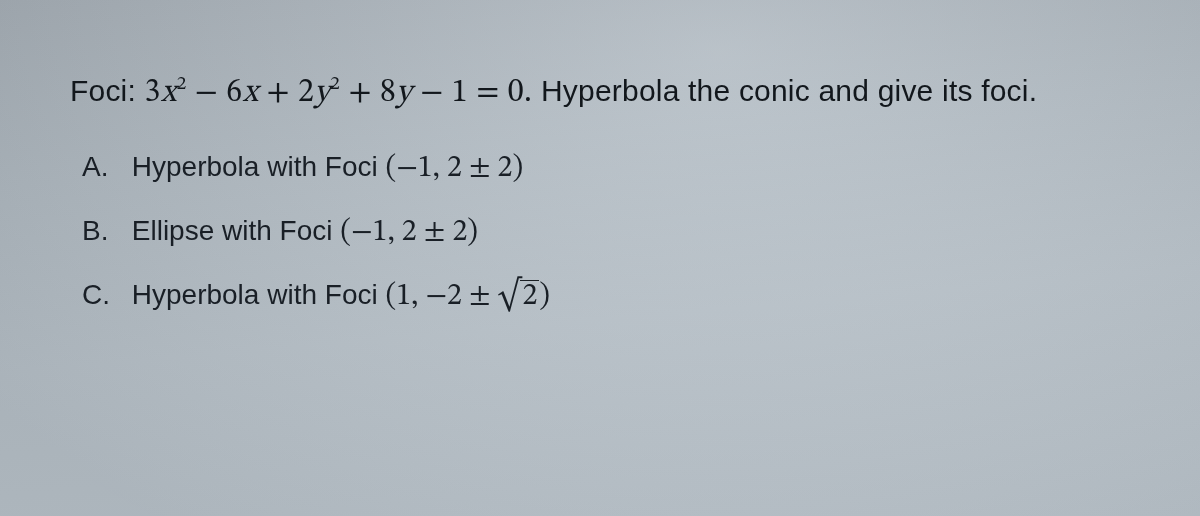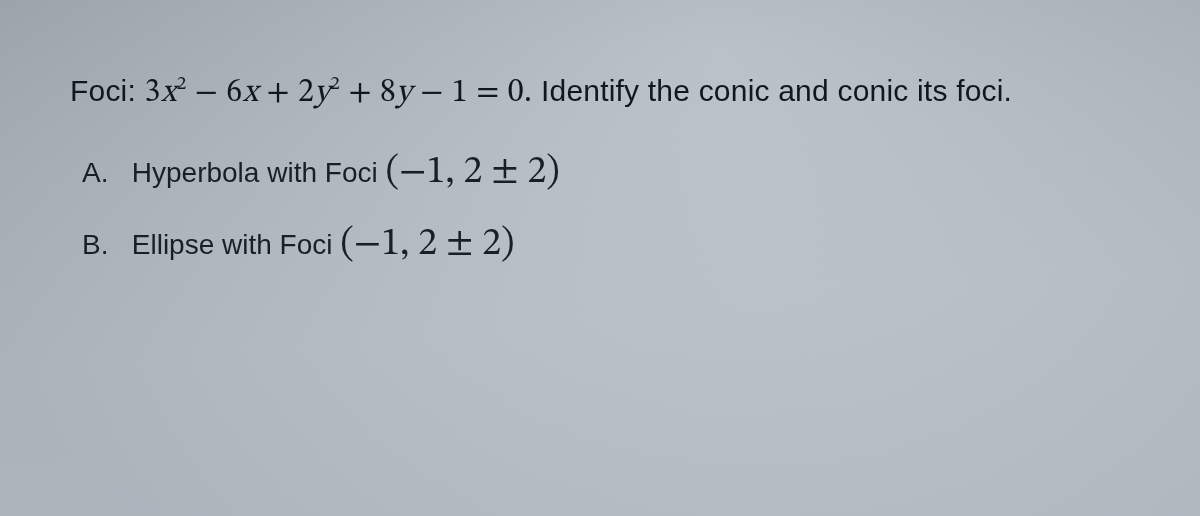--- a/index.html
+++ b/index.html
@@ -52,21 +52,21 @@
   }
   .option .marker {
     display: inline-block;
     width: 42px;
   }
   .option .text {
     font-family: "Segoe UI", Arial, sans-serif;
   }
   .option .math {
     font-family: "Cambria Math", "STIX Two Math", "Times New Roman", serif;
-    font-size: 38px;
+    font-size: 30px;
   }
   sup {
     font-size: 60%;
     vertical-align: super;
     line-height: 0;
   }
   .sqrt {
     display: inline-block;
     position: relative;
   }
@@ -78,31 +78,35 @@
     padding: 0 2px;
     margin-left: -1px;
   }
 </style>
 </head>
 <body>
 
 <div class="page">
 
   <div class="question">
-    <span>Foci: </span><span class="math">3<i>x</i><sup>2</sup> − 6<i>x</i> + 2<i>y</i><sup>2</sup> + 8<i>y</i> − 1 = 0.</span><span> Identify the conic and conic its foci.</span>
+    <span>Foci: </span><span class="math">3<i>x</i><sup>2</sup> − 6<i>x</i> + 2<i>y</i><sup>2</sup> + 8<i>y</i> − 1 = 0.</span><span> Hyperbola the conic and give its foci.</span>
   </div>
 
   <div class="options">
 
     <div class="option">
       <span class="marker">A.</span>
       <span class="text">Hyperbola</span><span class="text"> with Foci </span><span class="math">(−1, 2 ± 2)</span>
     </div>
 
     <div class="option">
       <span class="marker">B.</span>
       <span class="text">Ellipse</span><span class="text"> with Foci </span><span class="math">(−1, 2 ± 2)</span>
     </div>
 
+    <div class="option">
+      <span class="marker">C.</span>
+      <span class="text">Hyperbola</span><span class="text"> with Foci </span><span class="math">(1, −2 ± <span class="sqrt"><span>2</span></span>)</span>
+    </div>
 
 
   </div>
 </div>
 
 </body></html>

